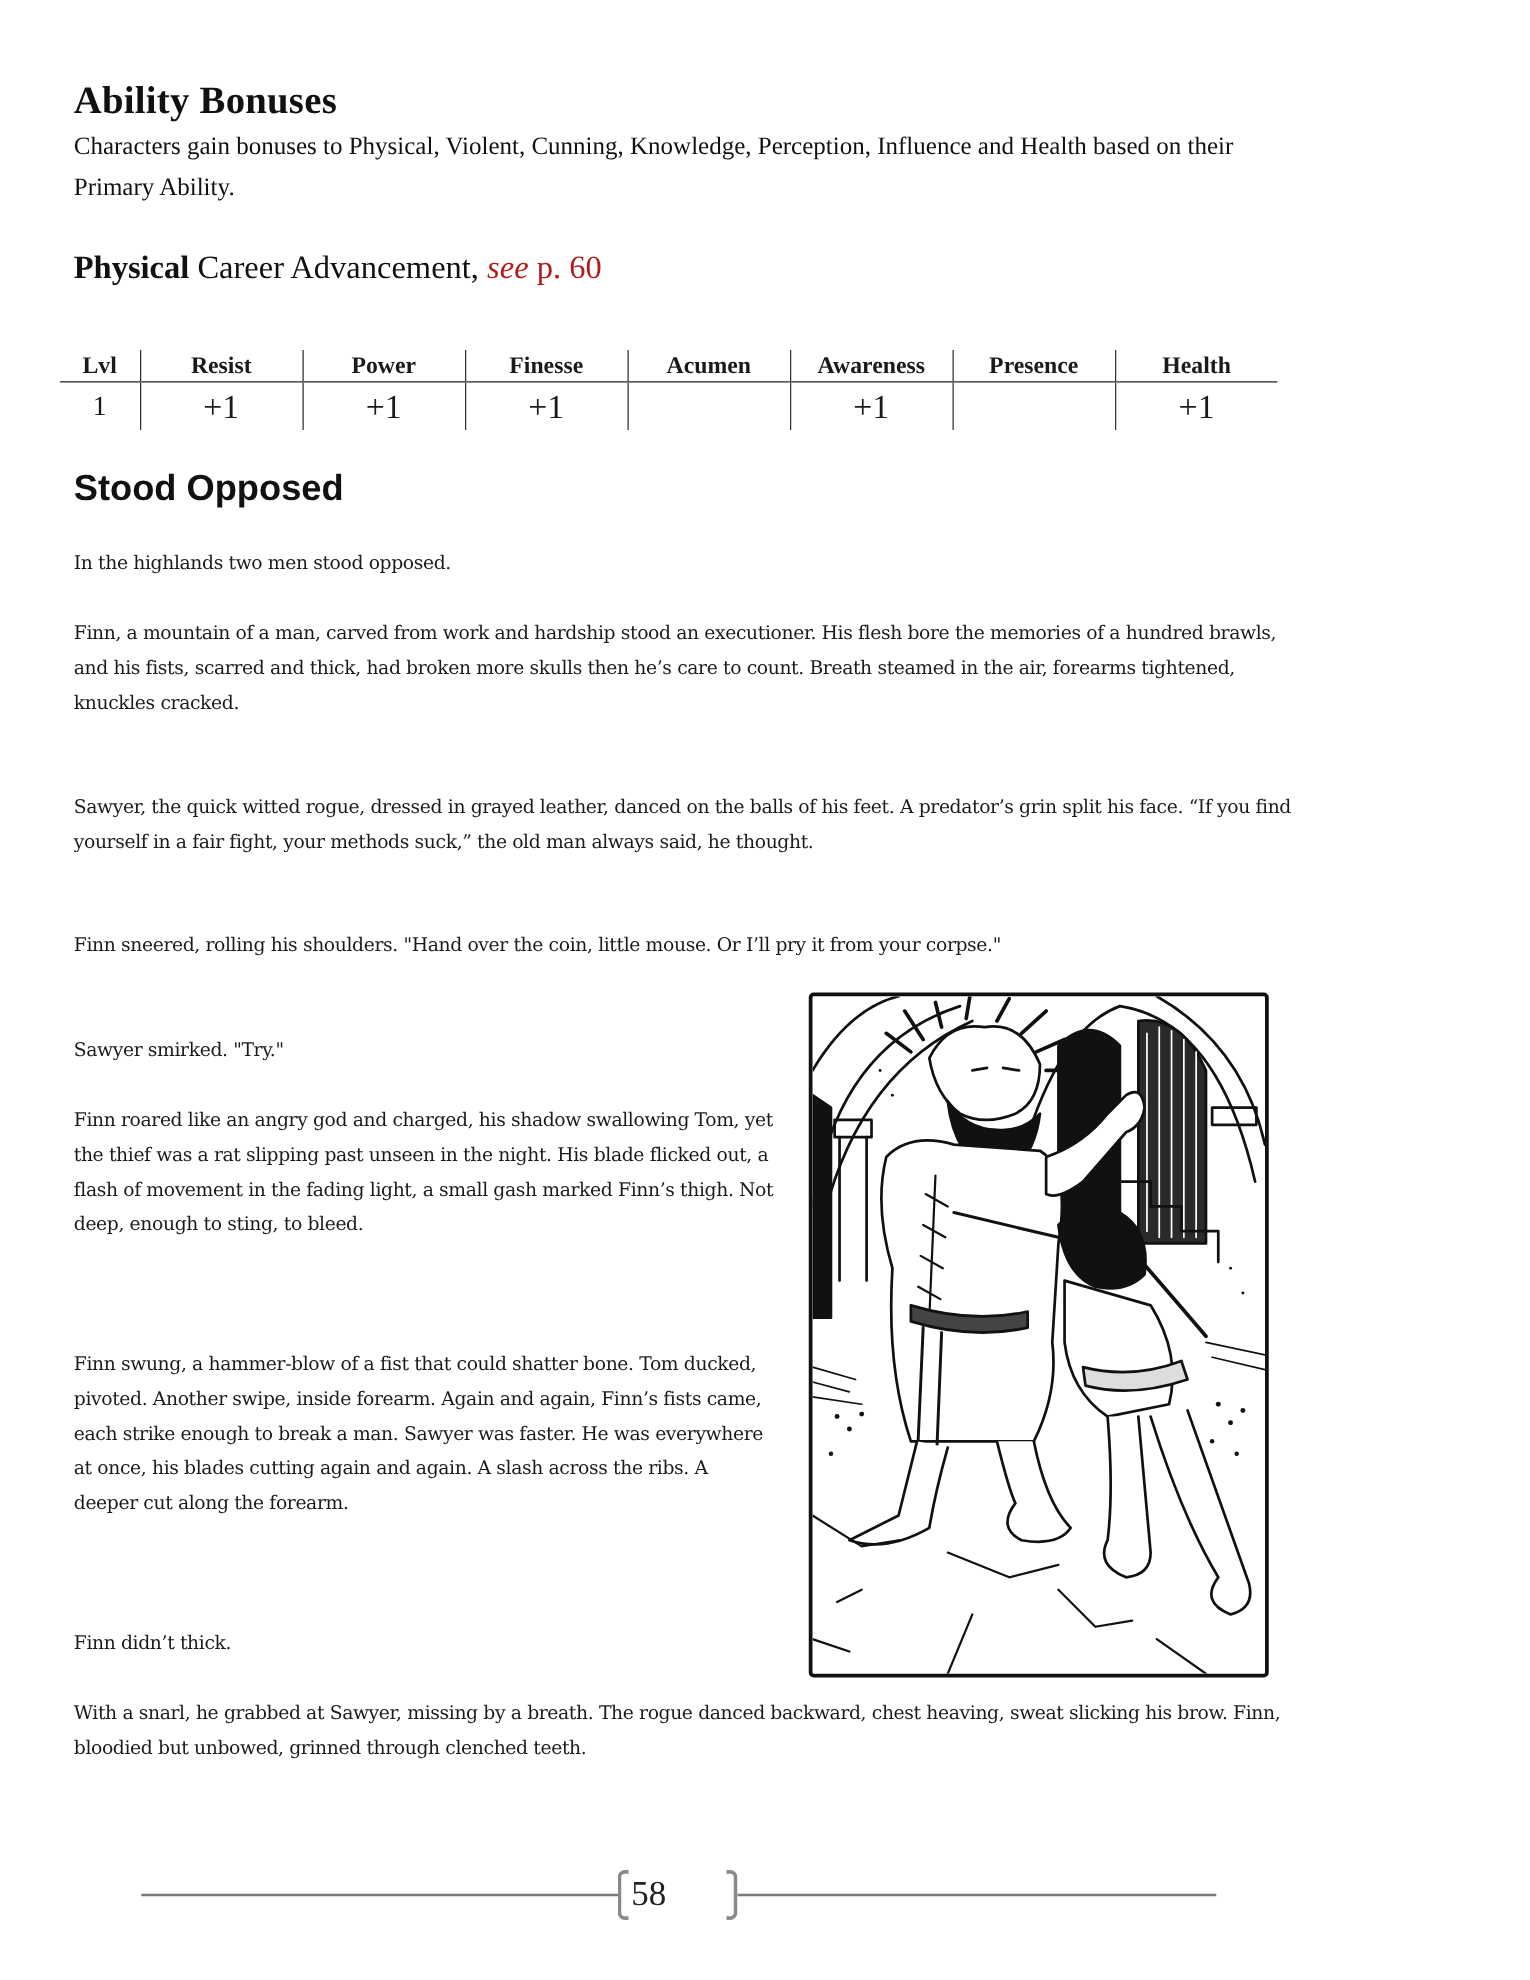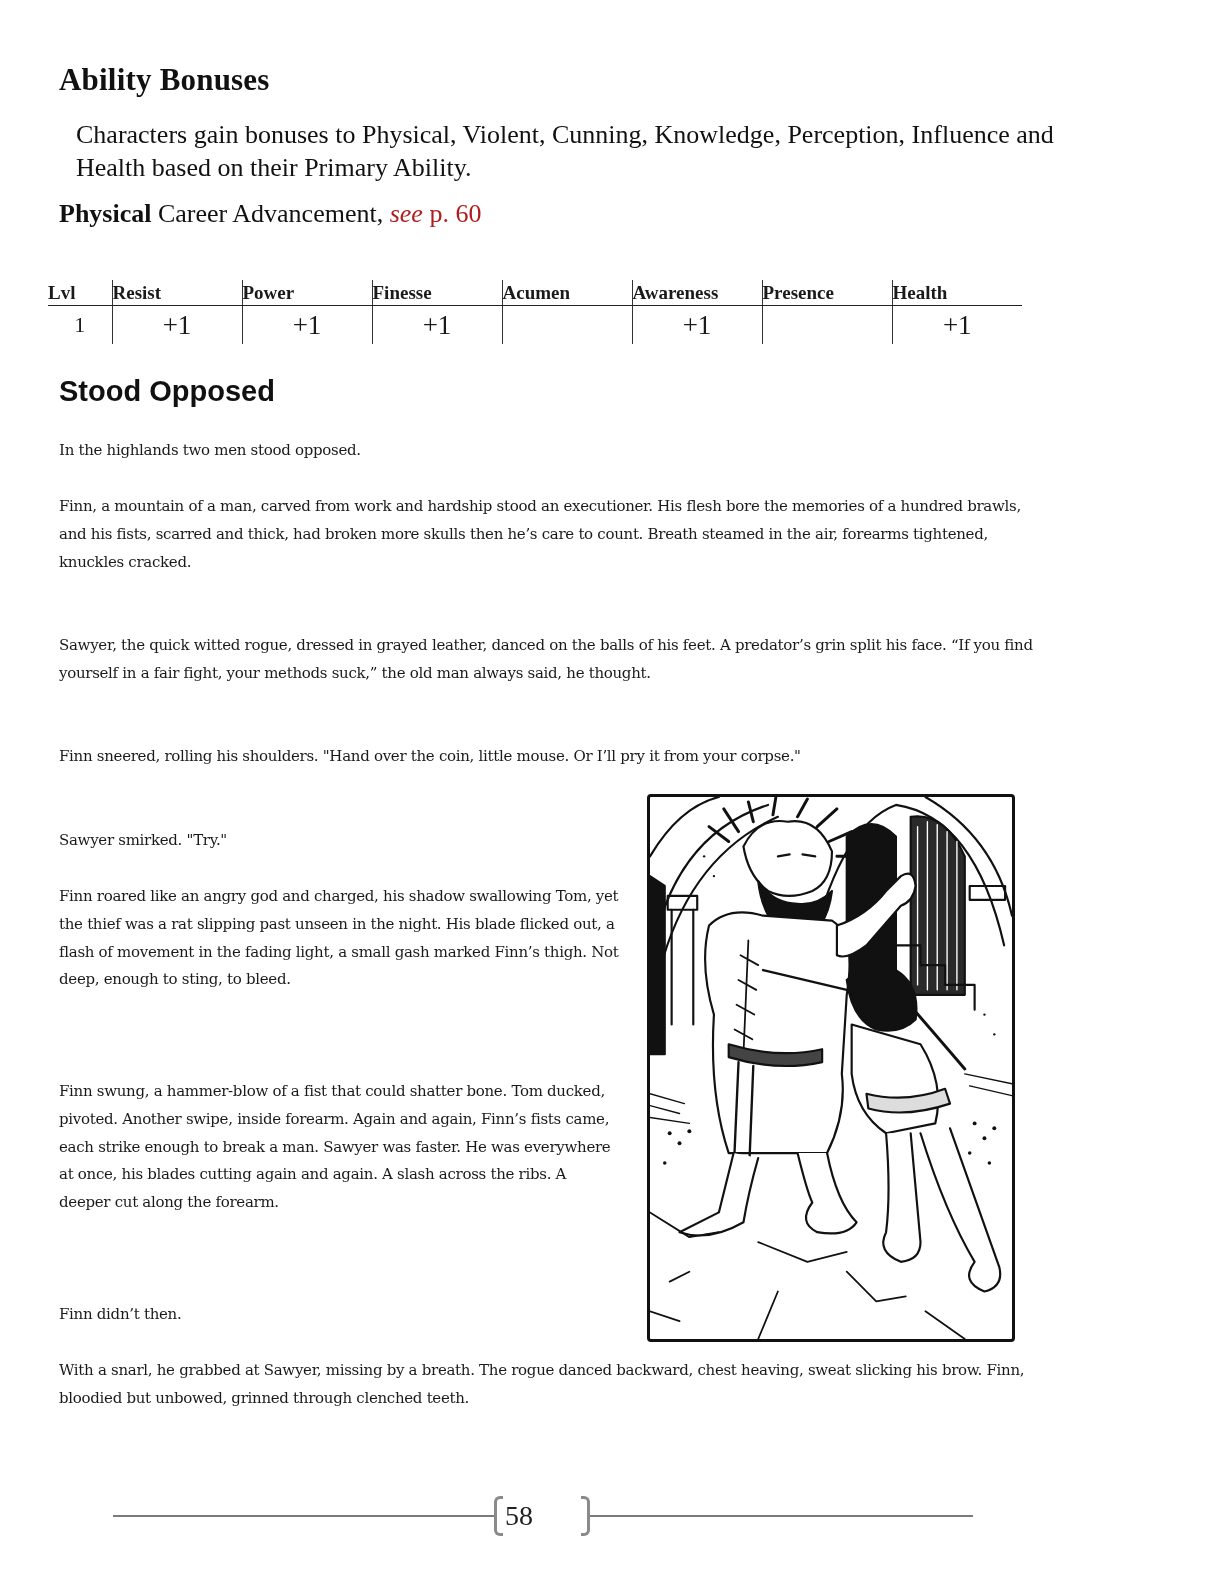--- a/index.html
+++ b/index.html
@@ -16,40 +16,40 @@
     
     .h1 {
       position: absolute; left: 59px; top: 62px;
       font-family: "Liberation Serif", serif;
       font-weight: bold; font-size: 31px; letter-spacing: 0.2px;
       margin: 0; color: #111;
     }
     .intro {
       position: absolute; left: 59px; top: 101px; width: 980px;
       font-family: "Liberation Serif", serif;
-      font-size: 26px; line-height: 33px; margin: 17px; color: #111;
+      font-size: 20px; line-height: 33px; margin: 0; color: #111;
     }
     .career {
       position: absolute; left: 59px; top: 199px;
       font-family: "Liberation Serif", serif;
       font-size: 26px; margin: 0; color: #111;
     }
     .career .bold { font-weight: bold; }
     .career .ref { color: #b01c1c; }
     .career .ref i { font-style: italic; }
 
     
     .bonus-table {
       position: absolute; left: 48px; top: 280px;
       border-collapse: collapse;
       font-family: "Liberation Serif", serif;
     }
     .bonus-table th {
       font-weight: bold; font-size: 19px;
-      height: 24px; padding: 0; text-align: left;
+      height: 24px; padding: 0; text-align: center;
       border-bottom: 1.5px solid #222;
       vertical-align: bottom; padding-bottom: 1px;
     }
     .bonus-table td {
       font-size: 27px; height: 38px; padding: 0; text-align: center;
       vertical-align: middle;
     }
     .bonus-table td.lvl { font-size: 22px; }
     .bonus-table th + th, .bonus-table td + td { border-left: 1.2px solid #333; }
     .c-lvl { width: 64px; }
@@ -147,21 +147,21 @@
   <h2 class="story-title">Stood Opposed</h2>
 
   <div class="story">
     <p class="wide" style="top:437px">In the highlands two men stood opposed.</p>
     <p class="wide" style="top:493px">Finn, a mountain of a man, carved from work and hardship stood an executioner. His flesh bore the memories of a hundred brawls, and his fists, scarred and thick, had broken more skulls then he’s care to count. Breath steamed in the air, forearms tightened, knuckles cracked.</p>
     <p class="wide" style="top:632px">Sawyer, the quick witted rogue, dressed in grayed leather, danced on the balls of his feet. A predator’s grin split his face. “If you find yourself in a fair fight, your methods suck,” the old man always said, he thought.</p>
     <p class="wide" style="top:743px">Finn sneered, rolling his shoulders. "Hand over the coin, little mouse. Or I’ll pry it from your corpse."</p>
     <p class="narrow" style="top:827px">Sawyer smirked. "Try."</p>
     <p class="narrow" style="top:883px">Finn roared like an angry god and charged, his shadow swallowing Tom, yet the thief was a rat slipping past unseen in the night. His blade flicked out, a flash of movement in the fading light, a small gash marked Finn’s thigh. Not deep, enough to sting, to bleed.</p>
     <p class="narrow" style="top:1078px">Finn swung, a hammer-blow of a fist that could shatter bone. Tom ducked, pivoted. Another swipe, inside forearm. Again and again, Finn’s fists came, each strike enough to break a man. Sawyer was faster. He was everywhere at once, his blades cutting again and again. A slash across the ribs. A deeper cut along the forearm.</p>
-    <p class="narrow" style="top:1301px">Finn didn’t then.</p>
+    <p class="narrow" style="top:1301px">Finn didn’t thick.</p>
     <p class="wide" style="top:1357px">With a snarl, he grabbed at Sawyer, missing by a breath. The rogue danced backward, chest heaving, sweat slicking his brow. Finn, bloodied but unbowed, grinned through clenched teeth.</p>
   </div>
 
   <div class="illustration" title="Black-and-white line-art of a bearded giant brawler and a smaller long-haired rogue fighting under stone arches">
     <svg viewBox="0 0 368 548" preserveAspectRatio="none">
       <g fill="none" stroke="#111" stroke-width="2.2" stroke-linecap="round" stroke-linejoin="round">
 
         <path d="M0,170 Q20,40 120,8"></path>
         <path d="M10,175 Q40,60 130,20"></path>
         <path d="M160,170 Q190,30 250,8 Q330,20 360,150"></path>

